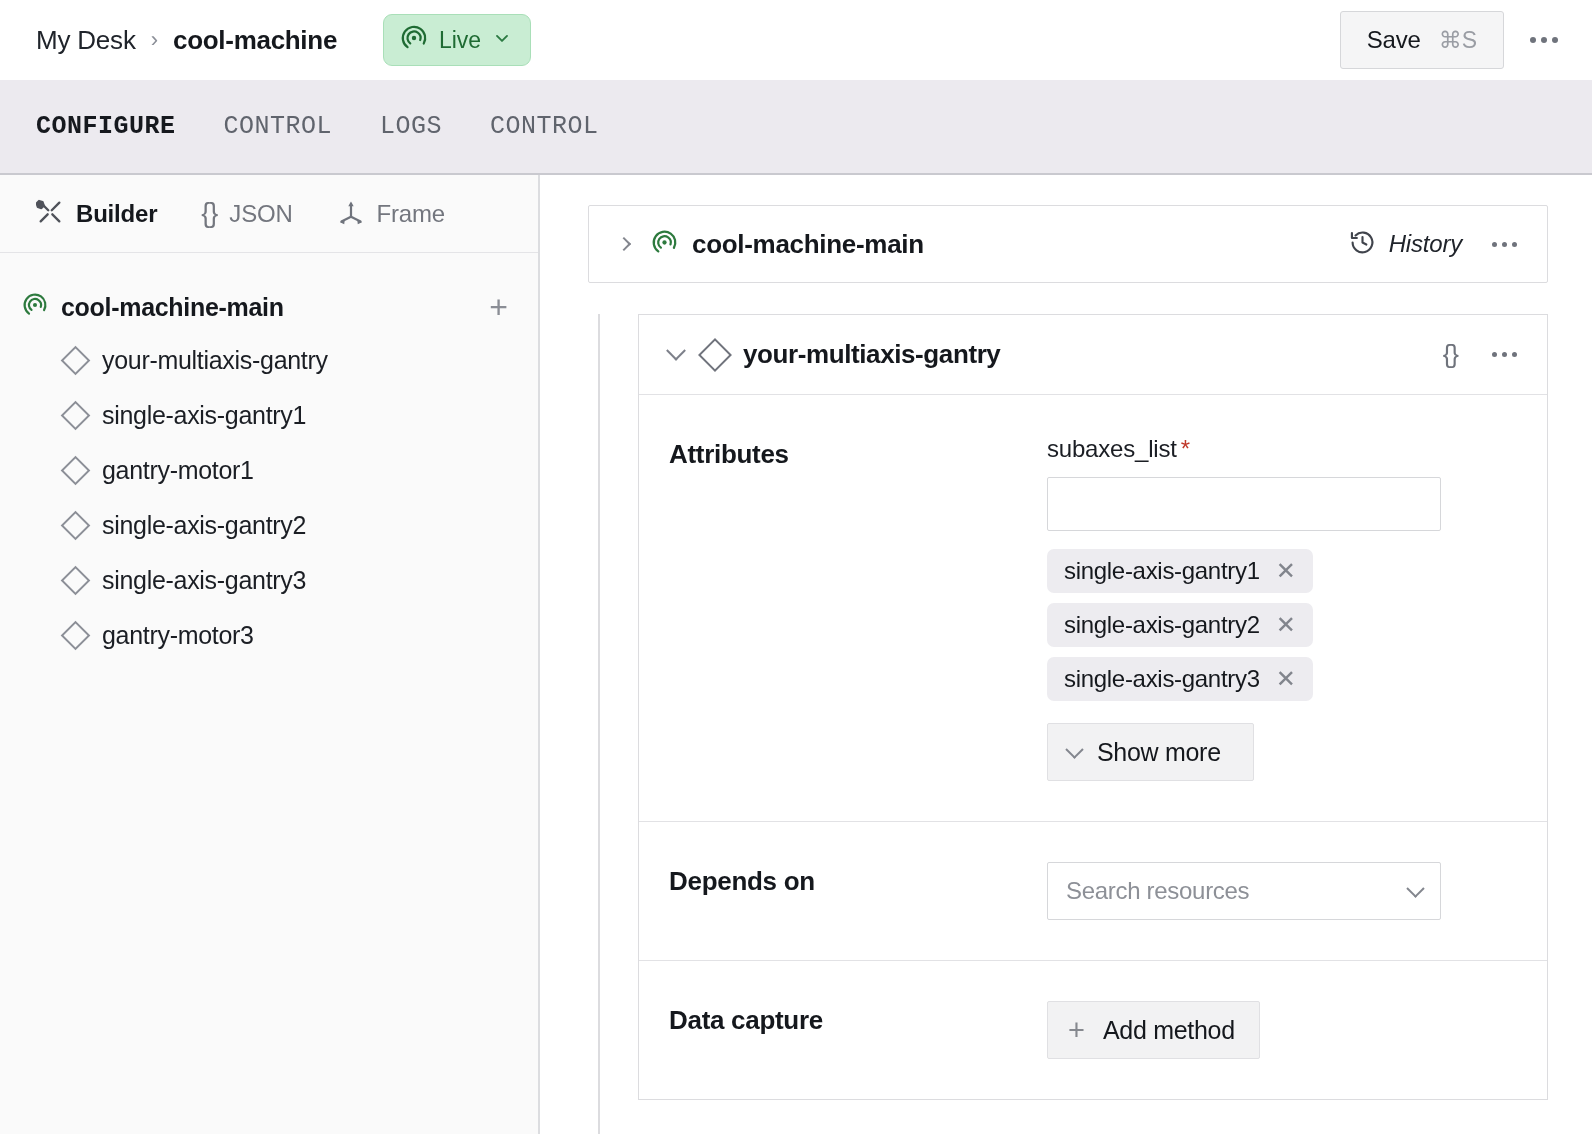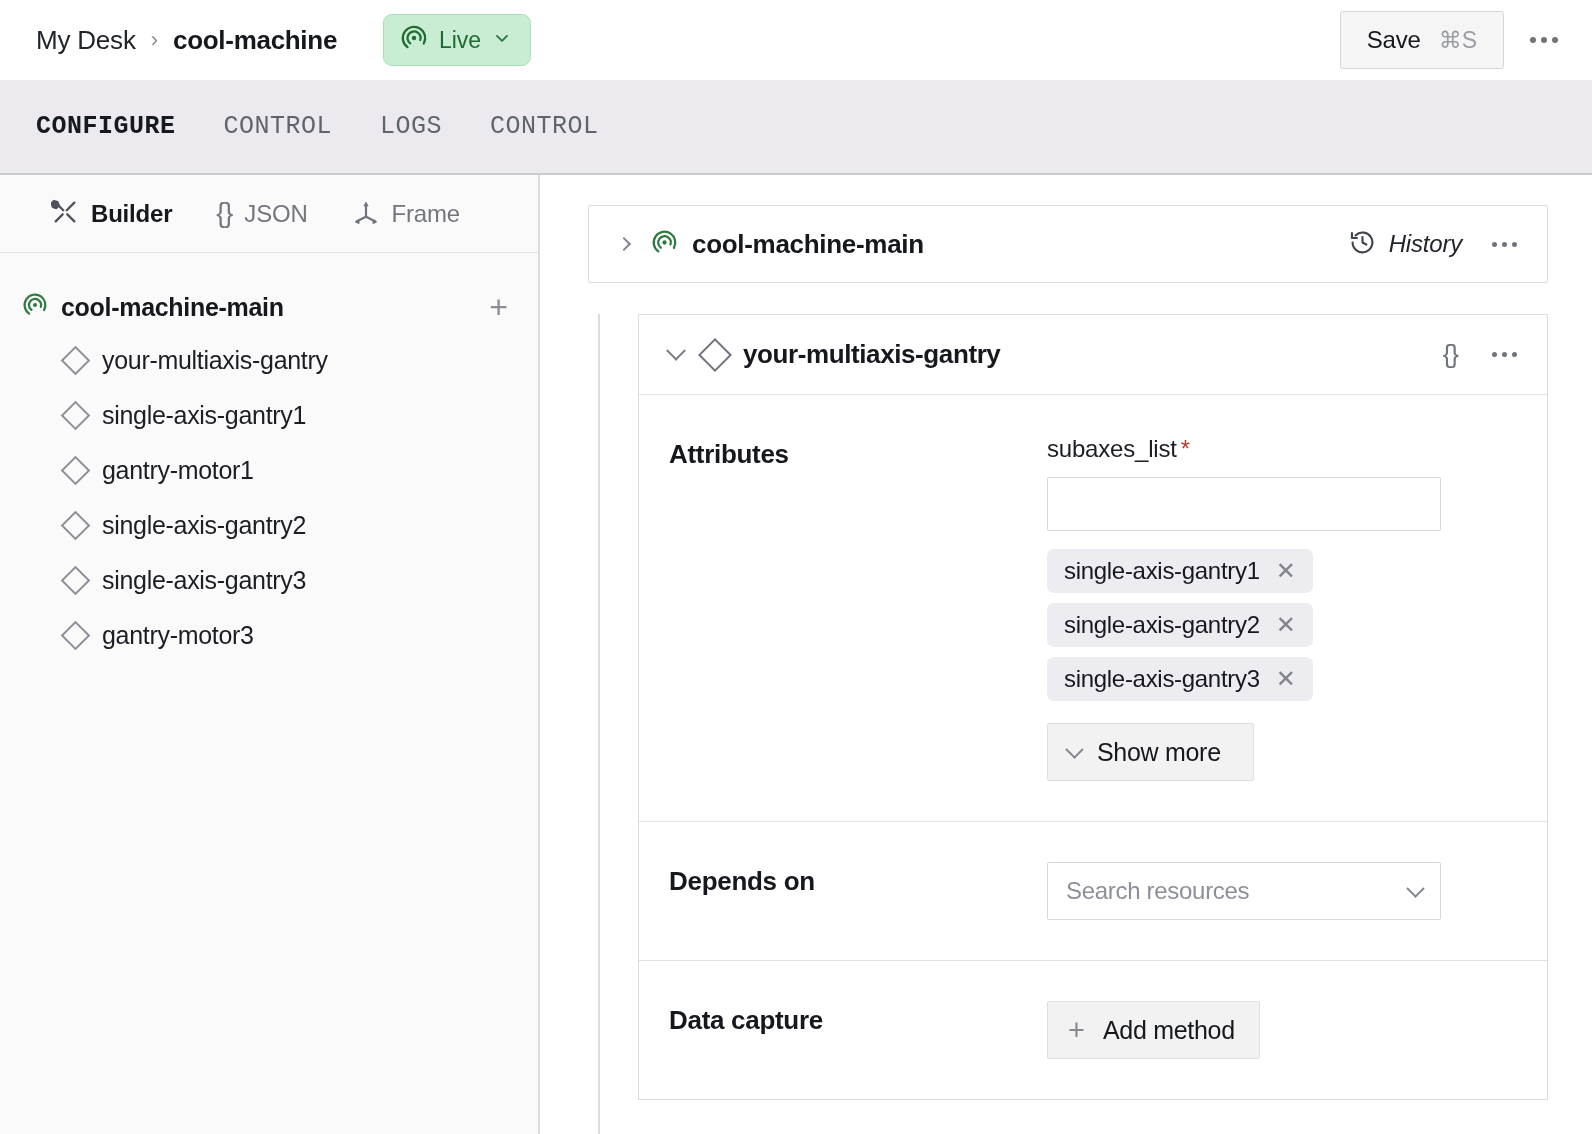--- a/index.html
+++ b/index.html
@@ -126,21 +126,21 @@
     border-right: 2px solid #dcdde0;
     background: #fafafa;
     display: flex;
     flex-direction: column;
     flex: 0 0 540px;
   }
   .mode-row {
     height: 78px;
     display: flex;
     align-items: center;
-    padding: 0 51px;
+    padding: 0 36px;
     gap: 0;
     border-bottom: 1px solid #e4e4e7;
     background: #fafafa;
   }
   .mode {
     display: flex;
     align-items: center;
     gap: 12px;
     margin-right: 44px;
     cursor: pointer;

